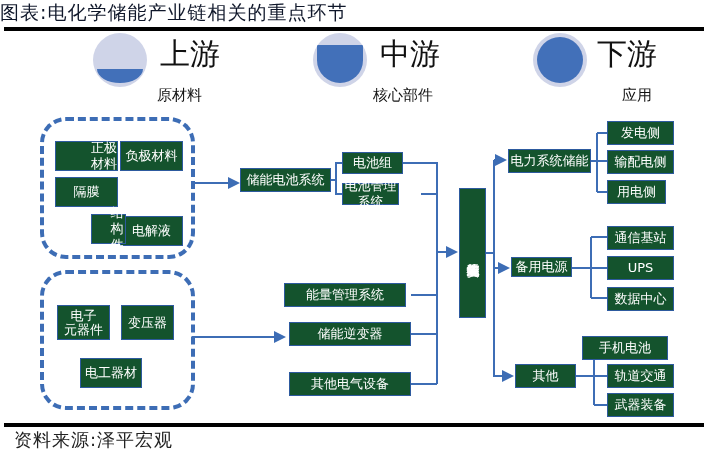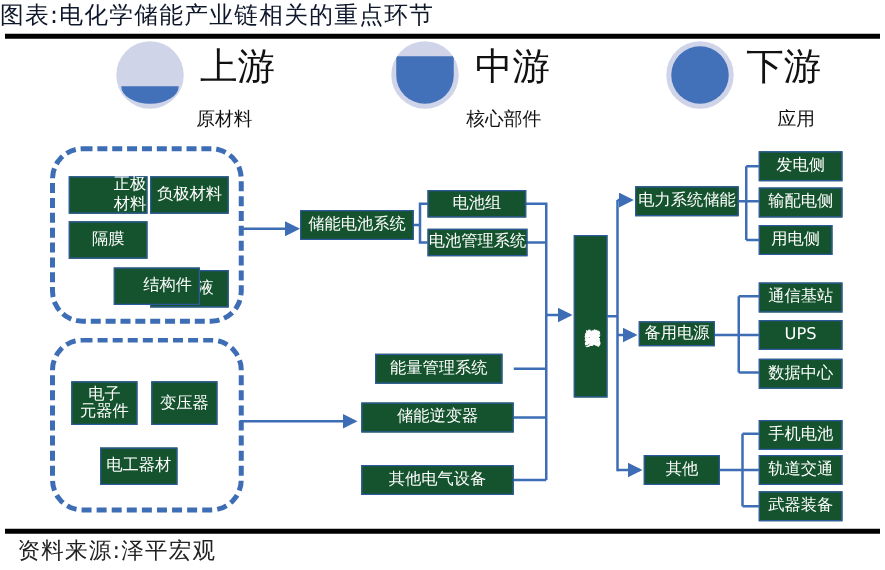--- a/index.html
+++ b/index.html
@@ -77,45 +77,45 @@
 
     <path d="M576,376 H594 M594,347 V405 M594,347 H607 M594,376 H607 M594,405 H607"></path>
   </g>
 </svg>
 
 <div class="dash" style="left:40px;top:117px;width:155px;height:142px;"></div>
 <div class="box" style="left:55px;top:141px;width:63px;height:30px;padding-left:35px;">正极材料</div>
 <div class="box" style="left:120px;top:141px;width:63px;height:30px;">负极材料</div>
 <div class="box" style="left:55px;top:177px;width:63px;height:30px;">隔膜</div>
 <div class="box" style="left:120px;top:177px;width:63px;height:30px;margin-top:39px;">电解液</div>
-<div class="box" style="left:91px;top:214px;width:69px;height:30px;padding-left:17px;">结构件</div>
+<div class="box" style="left:91px;top:214px;width:35px;height:30px;padding-left:17px;">结构件</div>
 
 <div class="dash" style="left:40px;top:270px;width:155px;height:140px;"></div>
 <div class="box" style="left:57px;top:305px;width:53px;height:35px;white-space:pre-line;line-height:14px;">电子
 元器件</div>
 <div class="box" style="left:121px;top:305px;width:53px;height:35px;">变压器</div>
 <div class="box" style="left:80px;top:358px;width:62px;height:30px;">电工器材</div>
 
 <div class="box" style="left:240px;top:168px;width:91px;height:24px;">储能电池系统</div>
-<div class="box" style="left:342px;top:152px;width:79px;height:22px;">电池组</div>
-<div class="box" style="left:342px;top:183px;width:80px;height:22px;">电池管理系统</div>
-<div class="box" style="left:300px;top:283px;width:102px;height:24px;">能量管理系统</div>
+<div class="box" style="left:342px;top:152px;width:61px;height:22px;">电池组</div>
+<div class="box" style="left:342px;top:183px;width:57px;height:22px;">电池管理系统</div>
+<div class="box" style="left:284px;top:283px;width:122px;height:24px;">能量管理系统</div>
 <div class="box" style="left:289px;top:322px;width:122px;height:24px;">储能逆变器</div>
 <div class="box" style="left:289px;top:372px;width:122px;height:24px;">其他电气设备</div>
 <div class="box vtext" style="left:459px;top:188px;width:27px;height:130px;">储能系统集成与安装</div>
 
 <div class="box" style="left:508px;top:149px;width:83px;height:24px;">电力系统储能</div>
 <div class="box" style="left:607px;top:121px;width:67px;height:24px;">发电侧</div>
 <div class="box" style="left:607px;top:150px;width:67px;height:24px;">输配电侧</div>
 <div class="box" style="left:607px;top:180px;width:59px;height:24px;">用电侧</div>
 
 <div class="box" style="left:511px;top:257px;width:61px;height:20px;">备用电源</div>
 <div class="box" style="left:607px;top:226px;width:67px;height:24px;">通信基站</div>
 <div class="box" style="left:607px;top:256px;width:67px;height:24px;">UPS</div>
 <div class="box" style="left:607px;top:287px;width:67px;height:24px;">数据中心</div>
 
 <div class="box" style="left:515px;top:364px;width:61px;height:24px;">其他</div>
-<div class="box" style="left:607px;top:336px;width:67px;height:24px;">手机电池</div>
+<div class="box" style="left:582px;top:336px;width:86px;height:24px;">手机电池</div>
 <div class="box" style="left:607px;top:364px;width:67px;height:24px;">轨道交通</div>
 <div class="box" style="left:607px;top:393px;width:67px;height:24px;">武器装备</div>
 
 <div class="rule" style="top:423px;"></div>
 <div class="source">资料来源:泽平宏观</div>
 
 </body></html>

